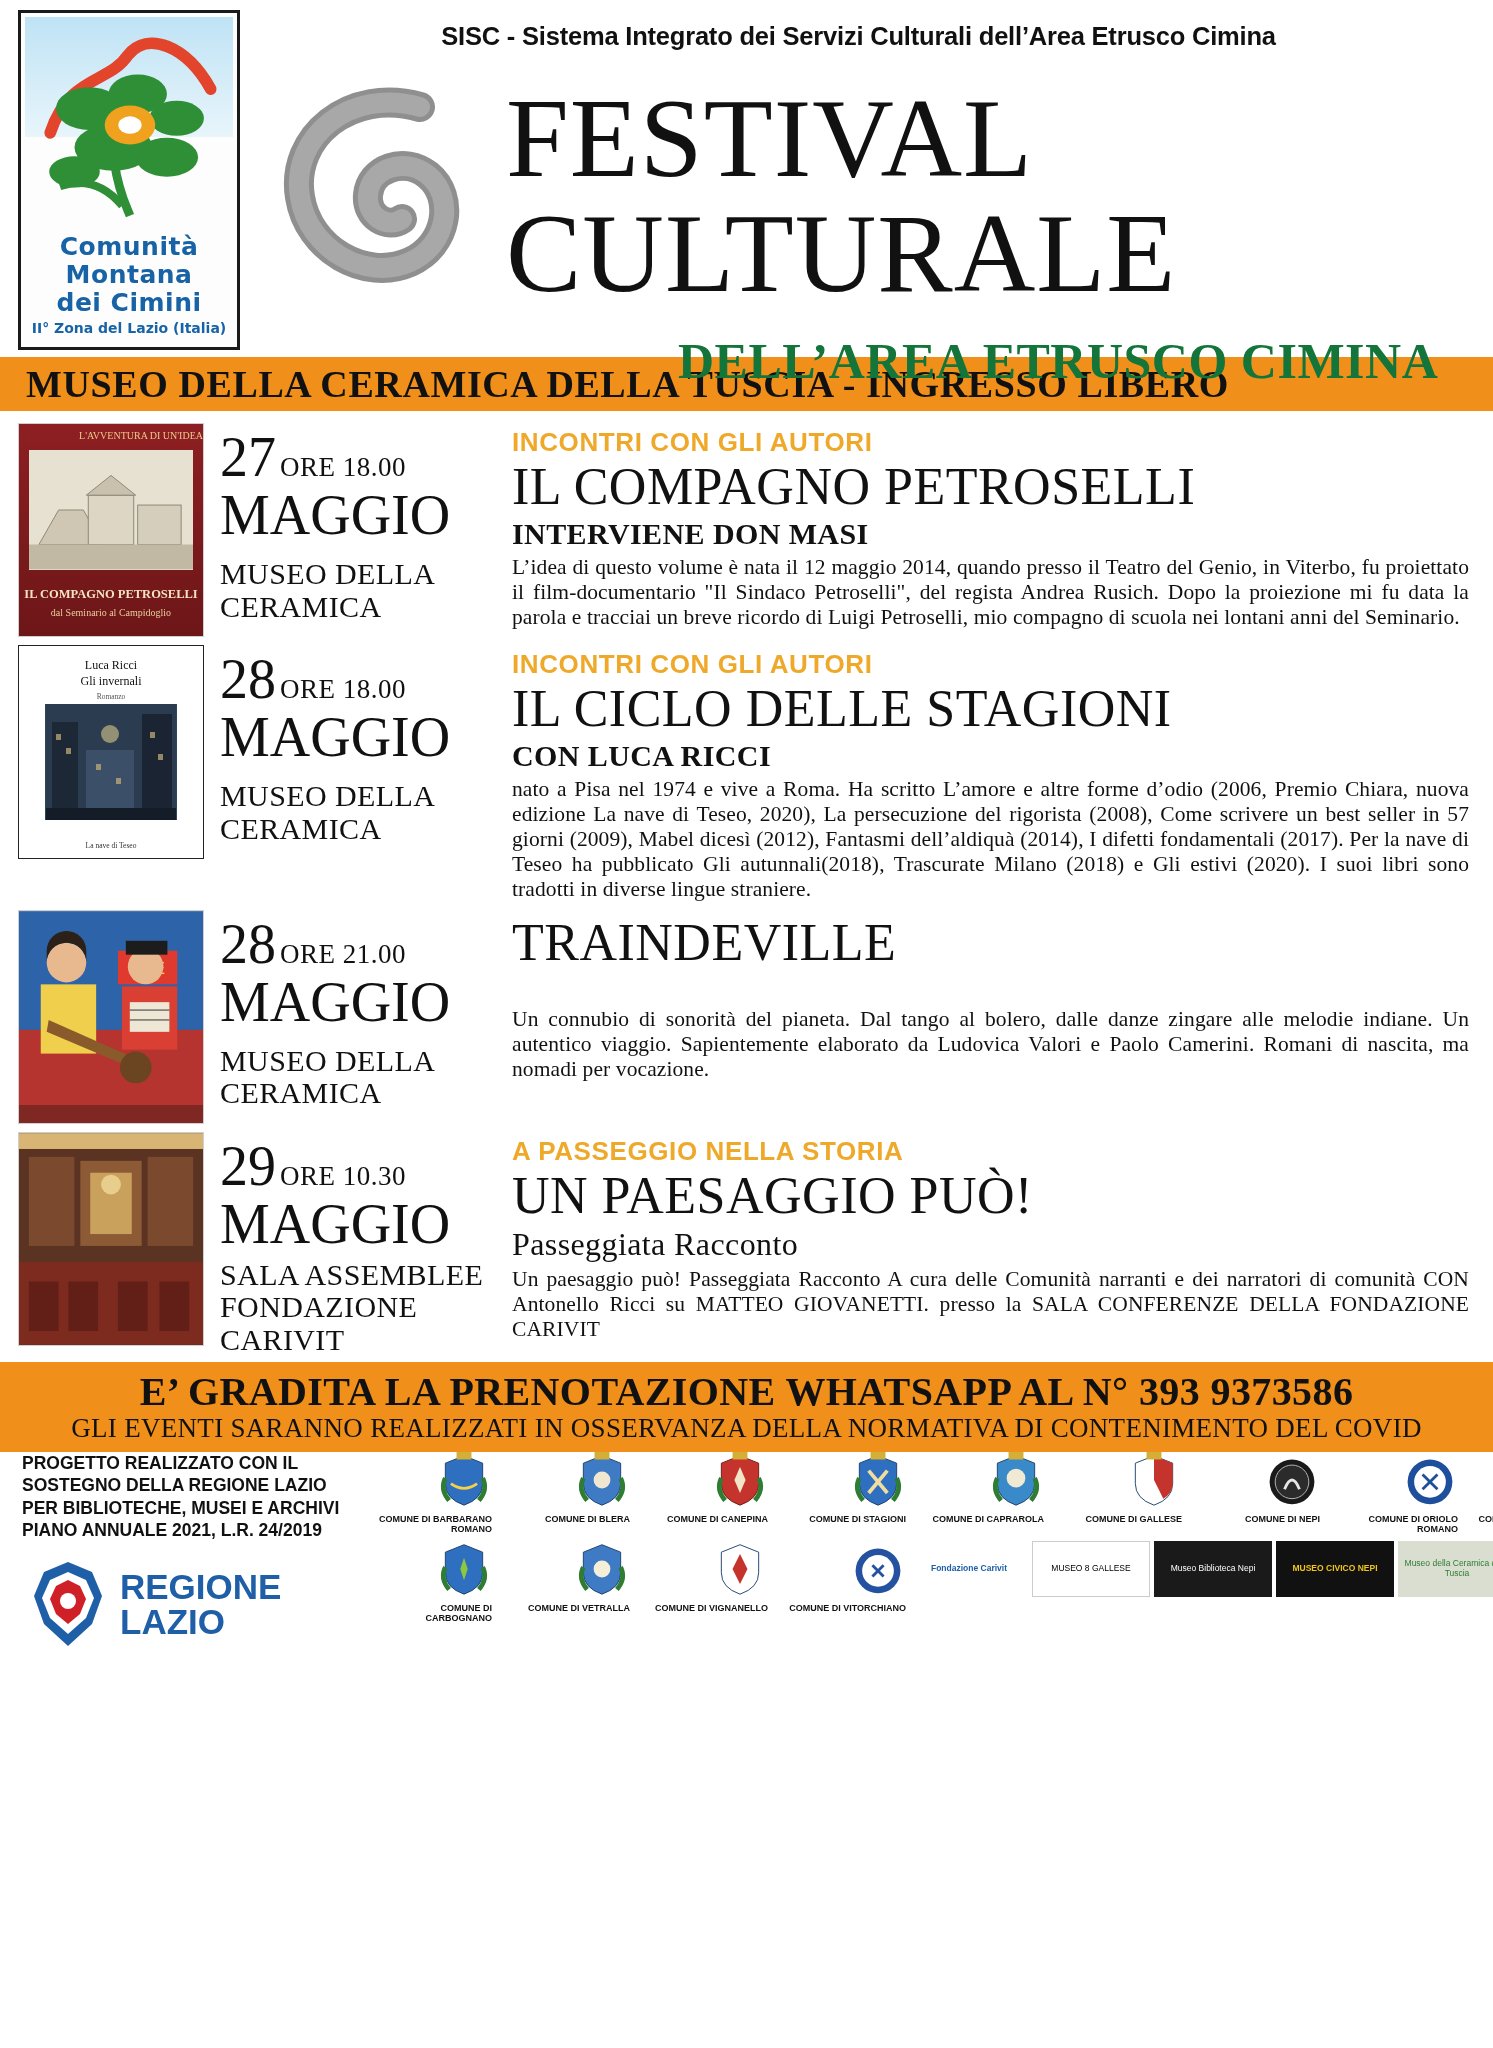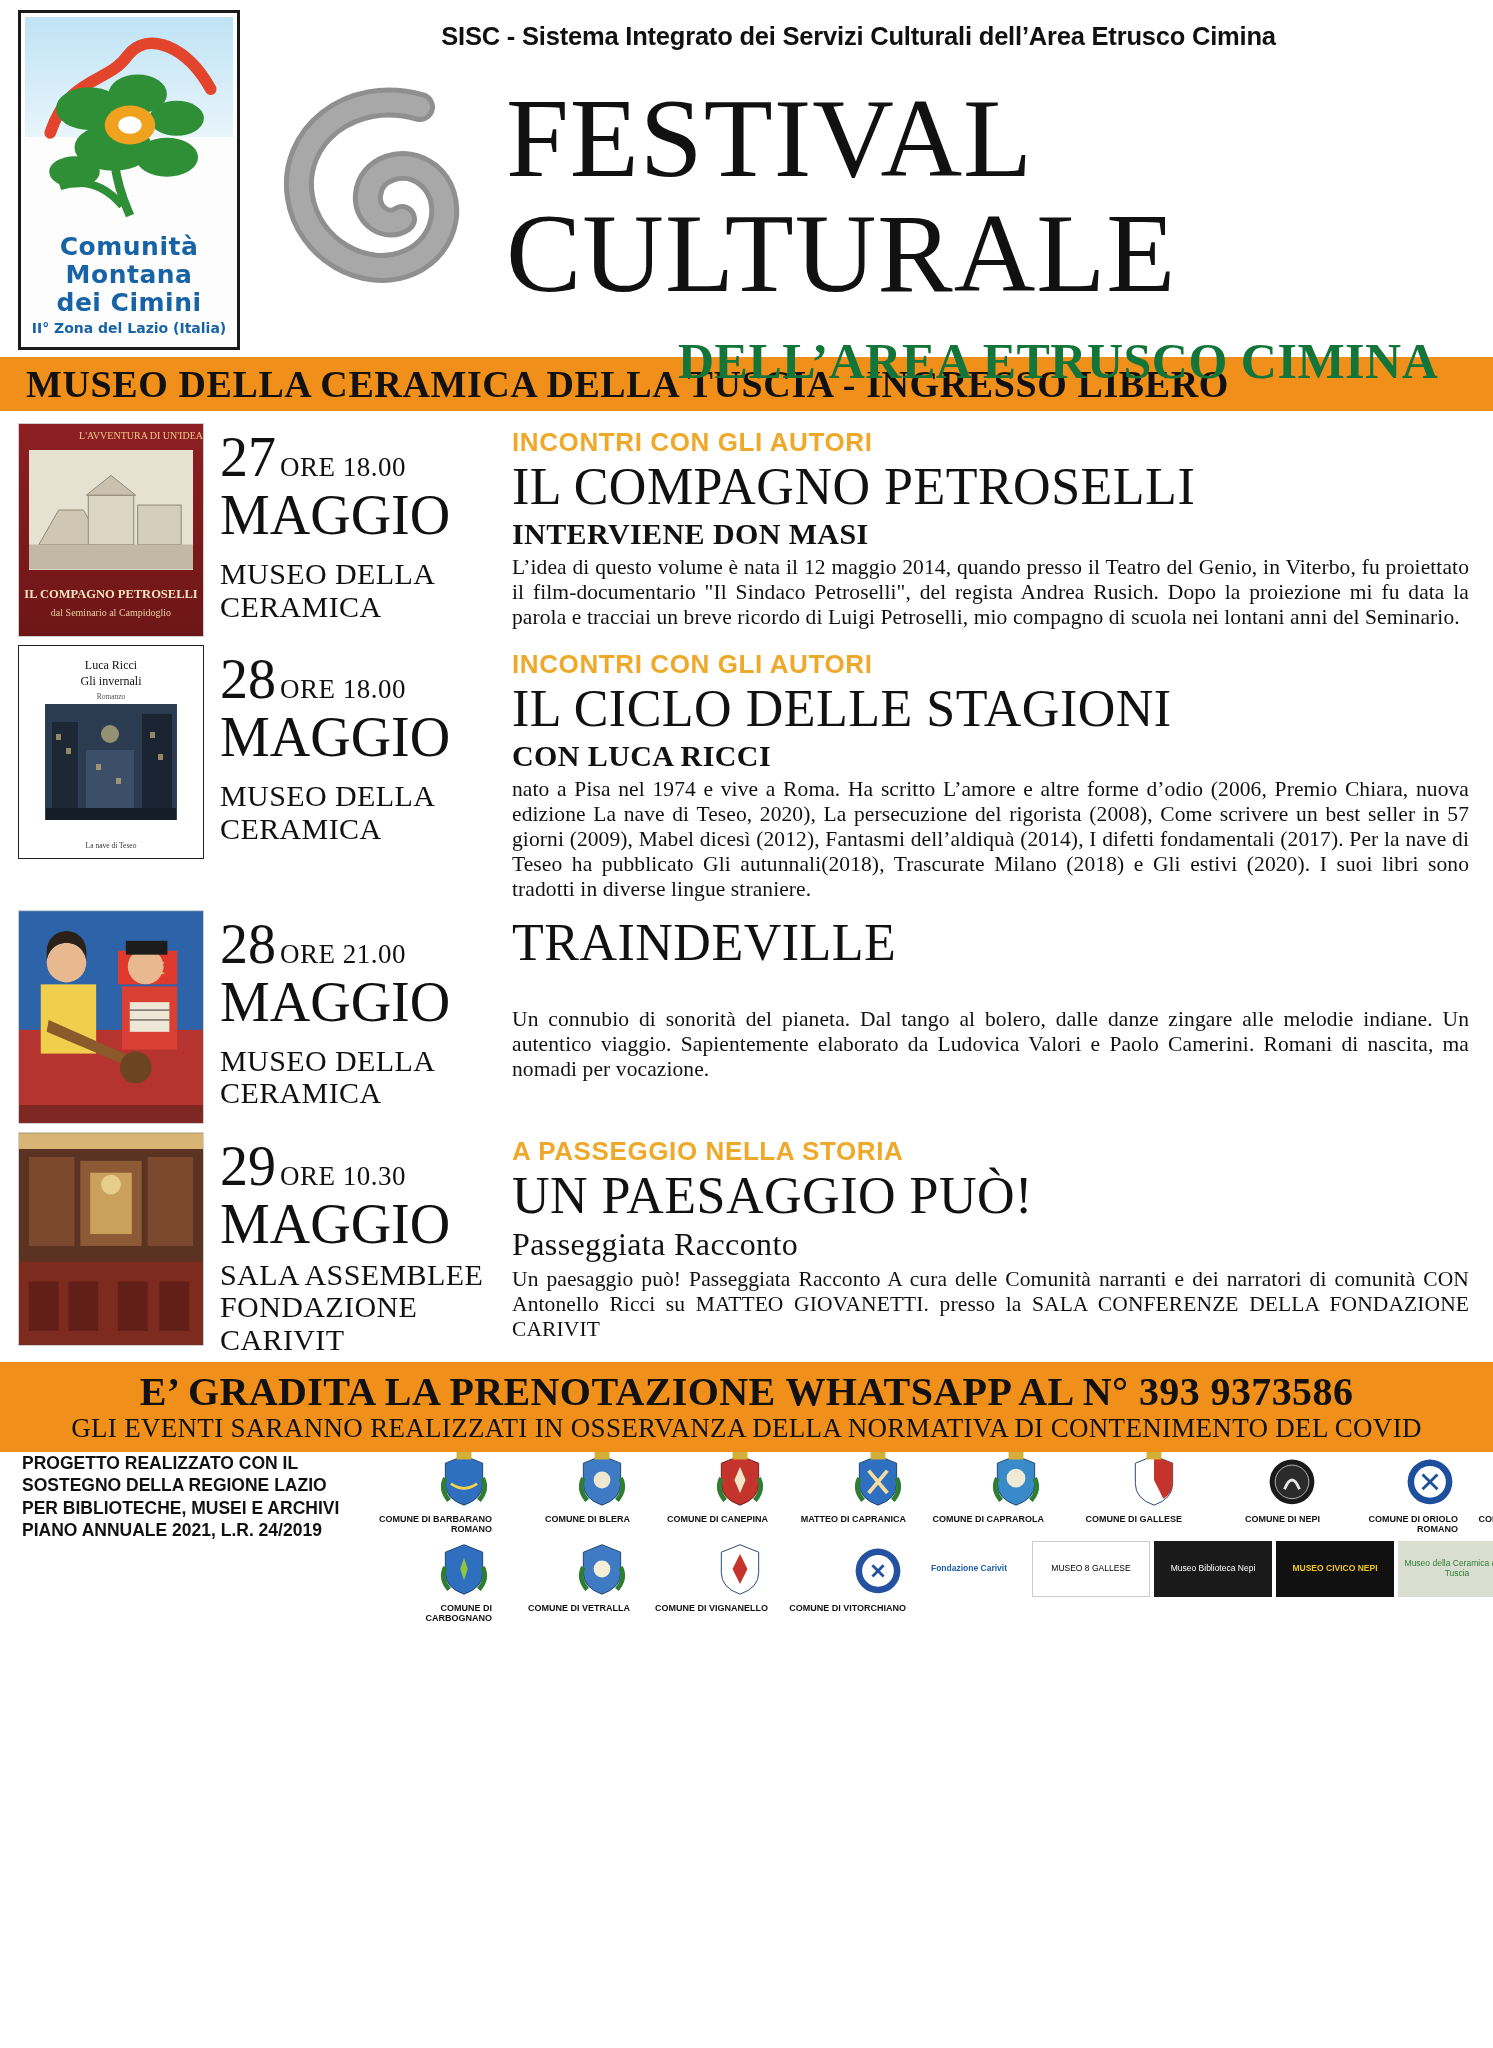--- a/index.html
+++ b/index.html
@@ -423,20 +423,32 @@
 </div>
 
 <div class="booking">
   <div class="l1">E’ GRADITA LA PRENOTAZIONE WHATSAPP AL N° 393 9373586</div>
   <div class="l2">GLI EVENTI SARANNO REALIZZATI IN OSSERVANZA DELLA NORMATIVA DI CONTENIMENTO DEL COVID</div>
 </div>
 
 <div class="footer">
   <div class="footer-left">
     <div class="proj">PROGETTO REALIZZATO CON IL SOSTEGNO DELLA REGIONE LAZIO PER BIBLIOTECHE, MUSEI E ARCHIVI PIANO ANNUALE 2021, L.R. 24/2019</div>
+    <div class="regione">
+      <svg class="reg-emblem" viewBox="0 0 92 92">
+        <polygon points="46,4 70,14 80,38 70,66 46,88 22,66 12,38 22,14" fill="#1e5fa8"></polygon>
+        <polygon points="46,14 64,22 72,40 64,60 46,76 28,60 20,40 28,22" fill="#ffffff"></polygon>
+        <polygon points="46,22 58,28 64,41 58,56 46,66 34,56 28,41 34,28" fill="#cf2027"></polygon>
+        <circle cx="46" cy="43" r="8" fill="#ffffff"></circle>
+      </svg>
+      <div class="reg-words">
+        <div>REGIONE</div>
+        <div>LAZIO</div>
+      </div>
+    </div>
   </div>
 
   <div class="footer-right">
     <div class="crest-row r1">
       <div class="crest">
         <div class="shield">
           <svg viewBox="0 0 60 60" width="56" height="56">
             <path d="M30 4 L50 12 L50 34 Q50 50 30 57 Q10 50 10 34 L10 12 Z" fill="#2f6fbf" stroke="#1b3e6b"></path>
             <path d="M16 34 Q30 44 44 34" stroke="#f2d24b" stroke-width="3" fill="none"></path>
             <path d="M10 28 Q4 40 14 52" stroke="#2e7d32" stroke-width="5" fill="none"></path>
@@ -473,21 +485,21 @@
       <div class="crest">
         <div class="shield">
           <svg viewBox="0 0 60 60" width="56" height="56">
             <path d="M30 4 L50 12 L50 34 Q50 50 30 57 Q10 50 10 34 L10 12 Z" fill="#2f6fbf" stroke="#1b3e6b"></path>
             <path d="M20 20 L40 44 M40 20 L20 44" stroke="#f3dca0" stroke-width="4"></path>
             <path d="M10 28 Q4 40 14 52" stroke="#2e7d32" stroke-width="5" fill="none"></path>
             <path d="M50 28 Q56 40 46 52" stroke="#2e7d32" stroke-width="5" fill="none"></path>
             <rect x="22" y="0" width="16" height="8" fill="#d4af37"></rect>
           </svg>
         </div>
-        <div class="cname">MATTEO DI CAPRANICA</div>
+        <div class="cname">COMUNE DI STAGIONI</div>
       </div>
       <div class="crest">
         <div class="shield">
           <svg viewBox="0 0 60 60" width="56" height="56">
             <path d="M30 4 L50 12 L50 34 Q50 50 30 57 Q10 50 10 34 L10 12 Z" fill="#3a8ac9" stroke="#1b3e6b"></path>
             <circle cx="30" cy="28" r="10" fill="#f0ead4"></circle>
             <path d="M10 28 Q4 40 14 52" stroke="#2e7d32" stroke-width="5" fill="none"></path>
             <path d="M50 28 Q56 40 46 52" stroke="#2e7d32" stroke-width="5" fill="none"></path>
             <rect x="22" y="0" width="16" height="8" fill="#d4af37"></rect>
           </svg>

